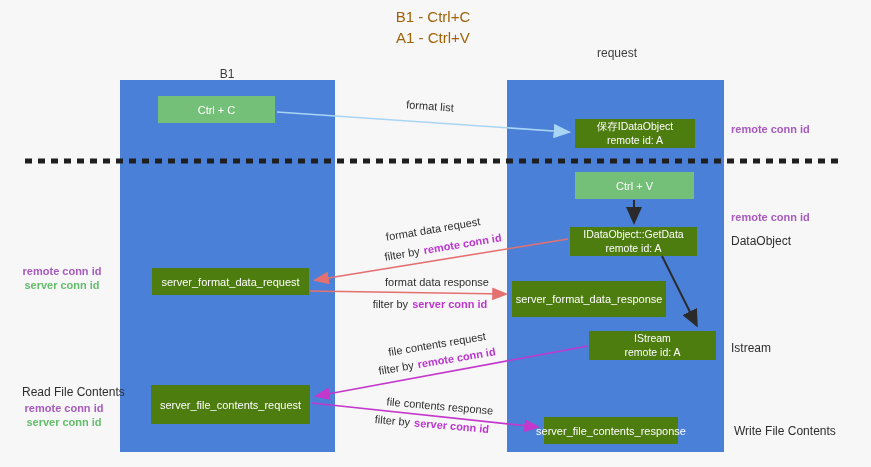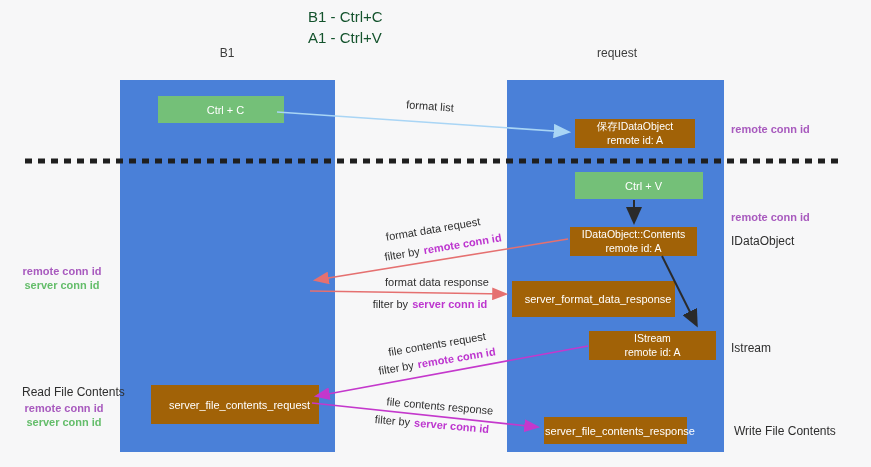--- a/index.html
+++ b/index.html
@@ -1,24 +1,24 @@
 <!DOCTYPE html>
 <html><head>
 <meta charset="utf-8">
 <style>
   html,body{margin:0;padding:0;}
   body{background:#e9e9ea;font-family:"Liberation Sans",sans-serif;}
   .canvas{position:relative;width:871px;height:467px;background:#f7f7f8;overflow:hidden;margin:0 auto;}
   .col{position:absolute;top:80px;height:372px;background:#4a80d8;z-index:1;}
-  .title{position:absolute;left:308px;top:6px;width:250px;text-align:left;color:#14532d;font-size:15px;line-height:21px;z-index:2;}
+  .title{position:absolute;left:308px;top:6px;width:250px;text-align:center;color:#a16207;font-size:15px;line-height:21px;z-index:2;}
   .colhead{position:absolute;top:46px;width:140px;text-align:center;color:#3c3c3c;font-size:12px;line-height:15px;z-index:2;}
   .box{position:absolute;display:flex;align-items:center;justify-content:center;text-align:center;color:#ffffff;z-index:4;}
   .box.green{background:#74c078;}
-  .box.orange{background:#a16207;}
-  .box.oneline{font-size:11px;padding-left:9px;}
+  .box.orange{background:#4d7c0f;}
+  .box.oneline{font-size:11px;}
   .box.twoline{font-size:10.5px;line-height:13.5px;flex-direction:column;}
   svg.arrows{position:absolute;left:0;top:0;z-index:5;pointer-events:none;}
   .lbl{position:absolute;z-index:6;font-size:11px;color:#2e2e2e;white-space:nowrap;transform-origin:center;}
   .lbl .hl-purple{color:#bd36cf;font-weight:bold;}
   .lbl .pre{margin-right:4px;}
   .sidelbl{position:absolute;z-index:6;font-size:12px;color:#2e2e2e;white-space:nowrap;}
   .sidelbl.purple{color:#a85abe;font-weight:bold;font-size:11px;}
   .lgrp{position:absolute;z-index:6;text-align:center;line-height:14px;white-space:nowrap;}
   .lgrp .purple{color:#a85abe;font-weight:bold;font-size:11px;}
   .lgrp .green{color:#64bd6a;font-weight:bold;font-size:11px;}
@@ -30,21 +30,21 @@
 </head>
 <body>
 
 <div class="canvas">
 
   <div class="title">
     <div>B1 - Ctrl+C</div>
     <div>A1 - Ctrl+V</div>
   </div>
 
-  <div class="colhead" style="left:157px;">
+  <div class="colhead" style="left:157px;margin-top:21px;">
     <div>B1</div>
   </div>
   <div class="colhead" style="left:547px;">
     <div>request</div>
   </div>
 
   <div class="col" style="left:120px;width:215px;"></div>
   <div class="col" style="left:507px;width:217px;"></div>
 
   <div class="box green oneline" style="left:158px;top:96px;width:117px;height:27px;">
@@ -54,24 +54,27 @@
   <div class="box orange twoline" style="left:575px;top:119px;width:120px;height:29px;">
     <div>保存IDataObject</div>
     <div>remote id: A</div>
   </div>
 
   <div class="box green oneline" style="left:575px;top:172px;width:119px;height:27px;">
     <span>Ctrl + V</span>
   </div>
 
   <div class="box orange twoline" style="left:570px;top:227px;width:127px;height:29px;">
-    <div>IDataObject::Contents</div>
+    <div>IDataObject::GetData</div>
     <div>remote id: A</div>
   </div>
 
+  <div class="box orange oneline" style="left:152px;top:268px;width:157px;height:27px;">
+    <span>server_format_data_request</span>
+  </div>
 
   <div class="box orange oneline" style="left:512px;top:281px;width:154px;height:36px;">
     <span>server_format_data_response</span>
   </div>
 
   <div class="box orange twoline" style="left:589px;top:331px;width:127px;height:29px;">
     <div>IStream</div>
     <div>remote id: A</div>
   </div>
 
@@ -135,21 +138,21 @@
 
   <div class="lbl rot-dn" style="left:440px;top:400px;">
     <span>file contents response</span>
   </div>
   <div class="lbl rot-dn" style="left:432px;top:418px;">
     <span class="pre">filter by</span><span class="hl-purple">server conn id</span>
   </div>
 
   <div class="sidelbl purple" style="left:731px;top:123px;">remote conn id</div>
   <div class="sidelbl purple" style="left:731px;top:211px;">remote conn id</div>
-  <div class="sidelbl" style="left:731px;top:234px;">IDataObject</div>
+  <div class="sidelbl" style="left:731px;top:234px;">DataObject</div>
   <div class="sidelbl" style="left:731px;top:341px;">Istream</div>
   <div class="sidelbl" style="left:734px;top:424px;">Write File Contents</div>
 
   <div class="lgrp" style="left:14px;top:264px;width:96px;">
     <div class="purple">remote conn id</div>
     <div class="green">server conn id</div>
   </div>
   <div class="sidelbl" style="left:22px;top:385px;">Read File Contents</div>
   <div class="lgrp" style="left:14px;top:401px;width:100px;">
     <div class="purple">remote conn id</div>

